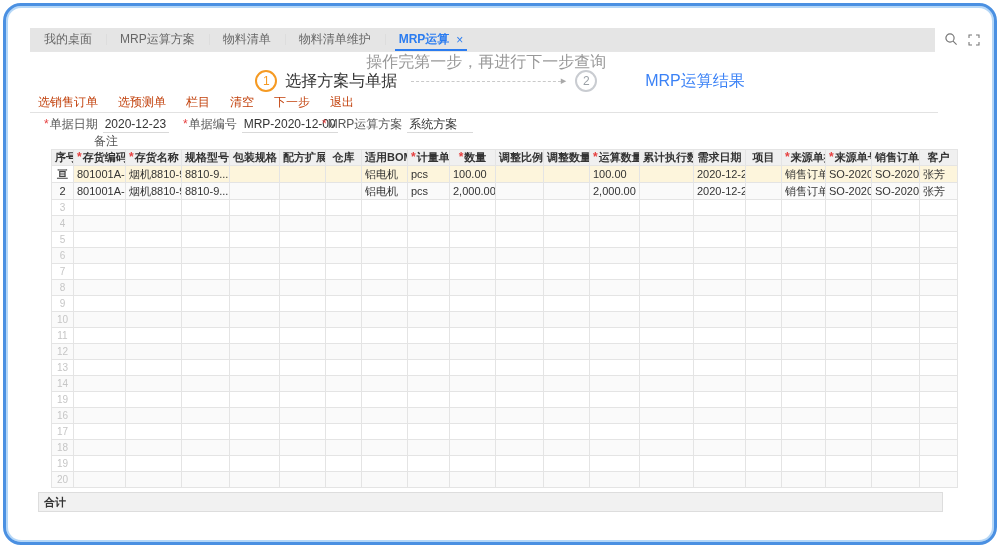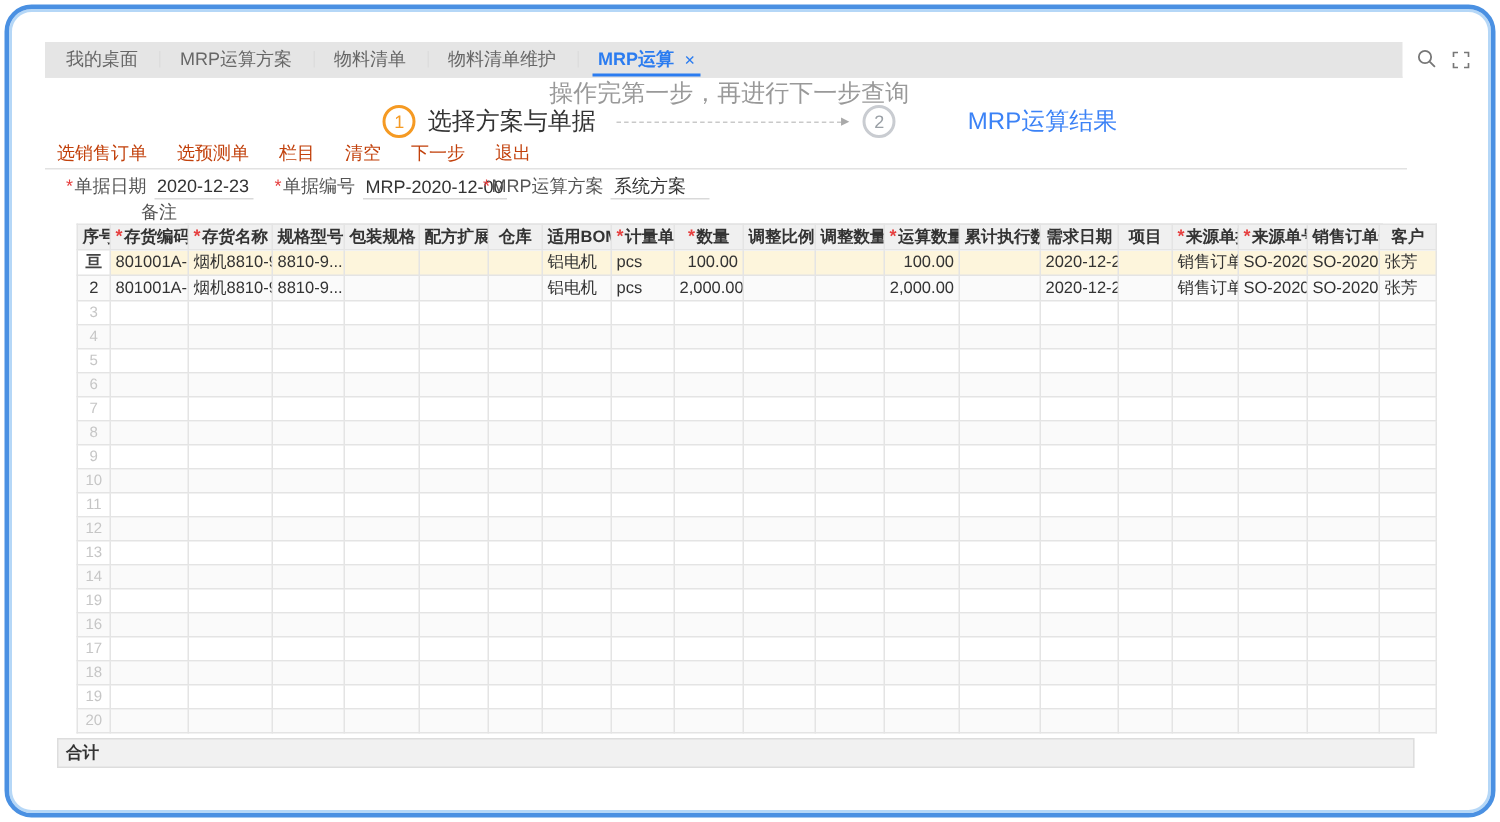--- a/index.html
+++ b/index.html
@@ -38,21 +38,21 @@
   
   .gridwrap{position:absolute;left:32px;top:143px;margin-left:13px;}
   table{border-collapse:collapse;table-layout:fixed;width:906px;font-size:11px;}
   th,td{border:1px solid #e4e4e4;padding:0 3px;height:15px;line-height:15px;overflow:hidden;
         white-space:nowrap;color:#333;}
   th{background:#f0f0f0;font-weight:bold;text-align:center;color:#333;}
   tr.data td{height:16px;line-height:16px;}
   tr.sel td{background:#fdf5dc;}
   tr.sel td:first-child{background:#fff;}
   tr.alt td{background:#fafafa;}
-  td.c{text-align:center;} td.r{text-align:right;}
+  td.c{text-align:center;} td.r{}
   td .dim{color:#c6c6c6;font-size:10px;}
   .marker{font-weight:bold;color:#444;font-size:11px;}
   .gridfooter{position:absolute;left:32px;top:486px;width:898px;height:18px;background:#f1f1f1;
               border:1px solid #ddd;font-size:11px;font-weight:bold;line-height:18px;padding-left:5px;color:#333;}
 </style>
 </head>
 <body>
 
 <div class="window">
 

